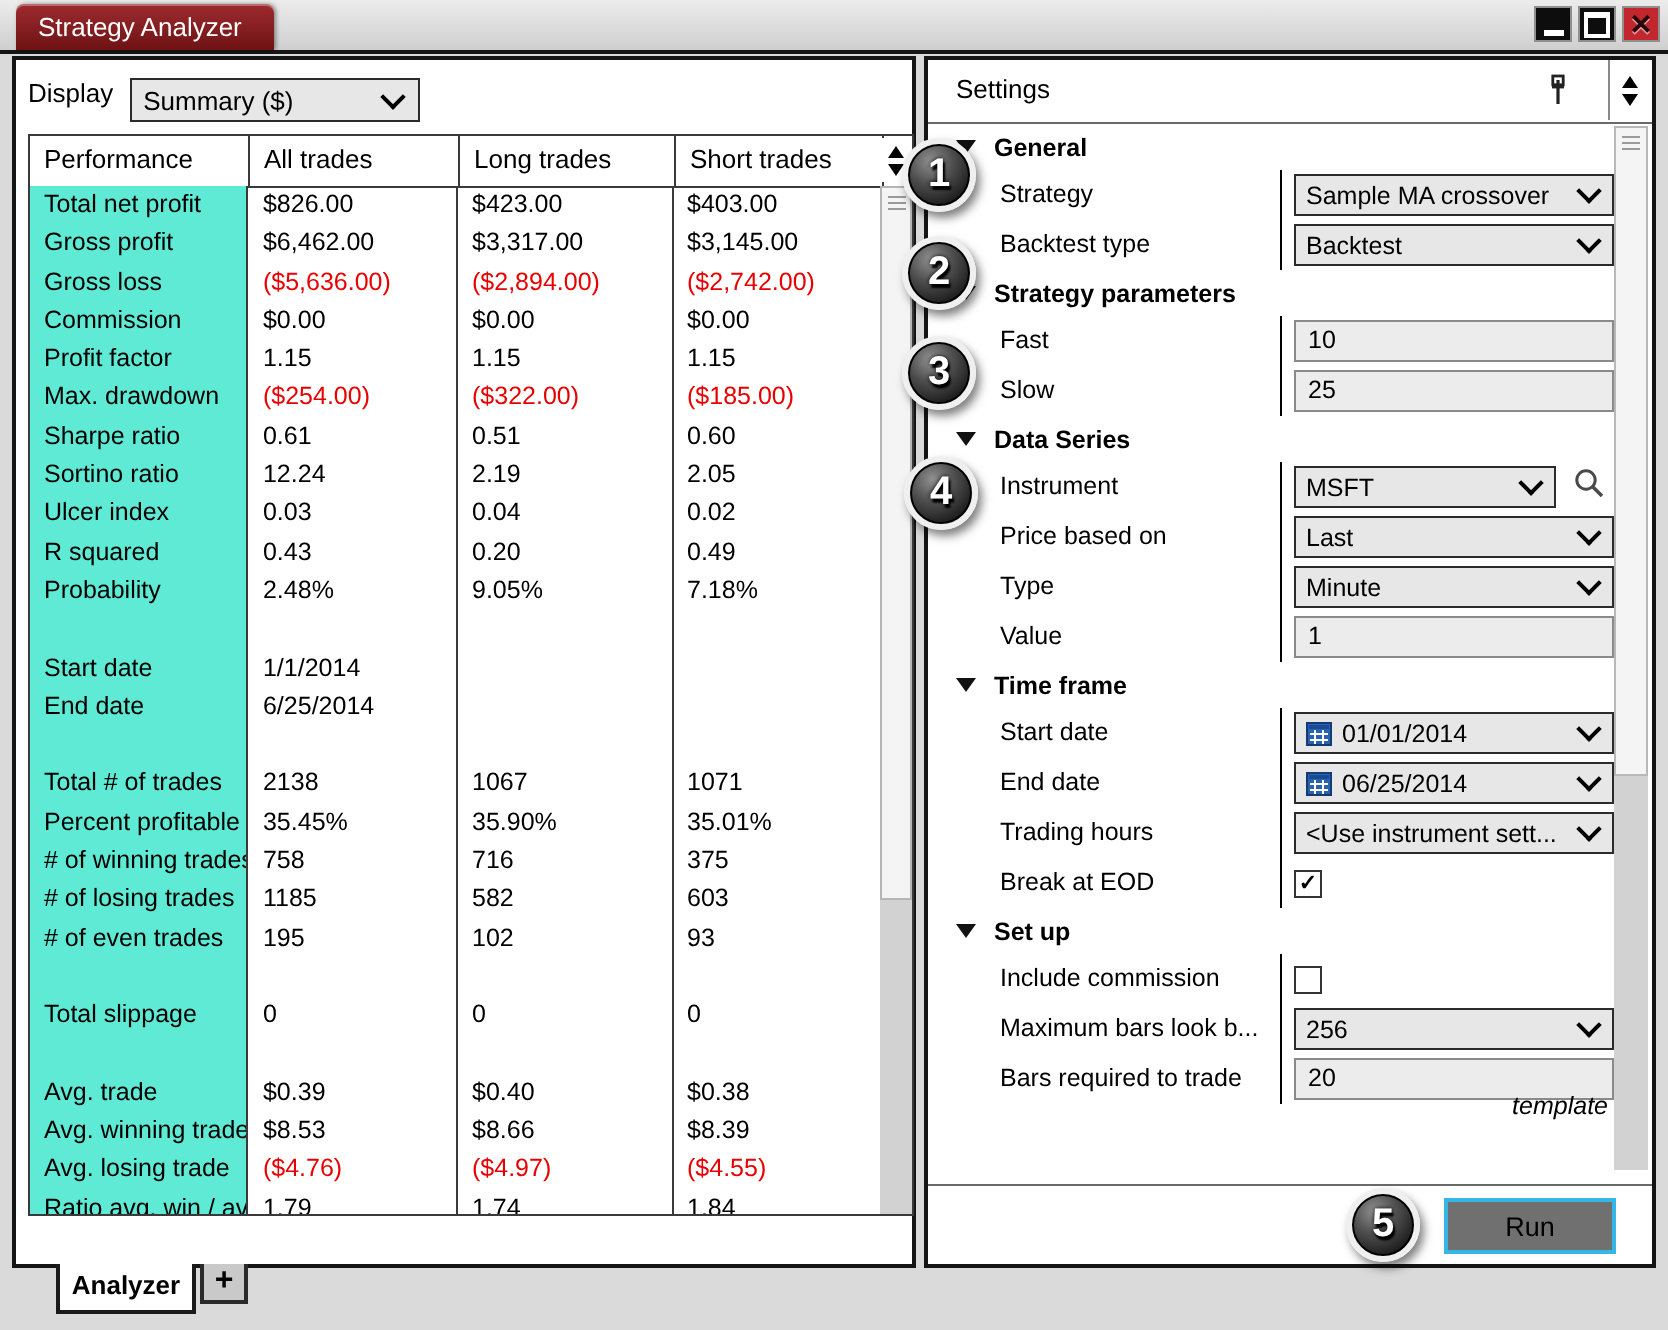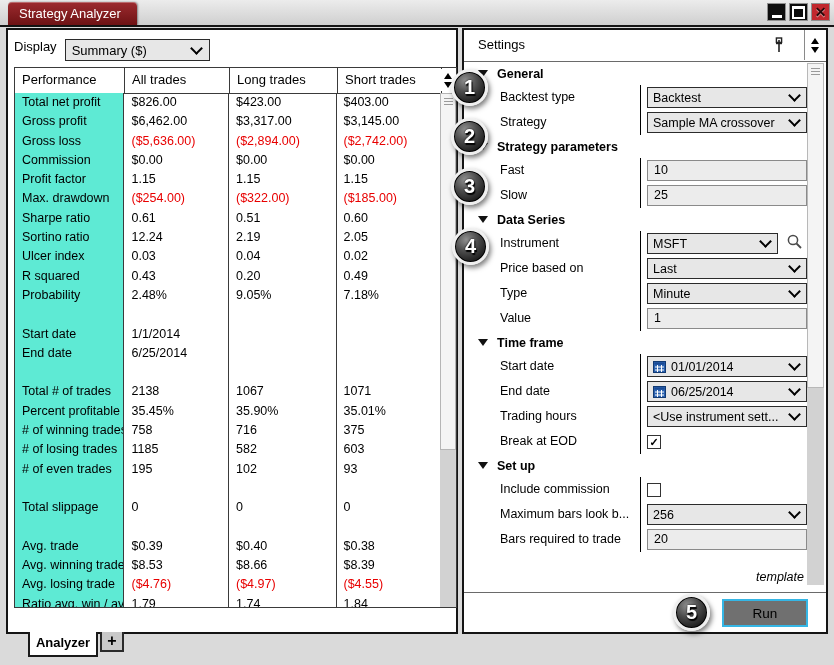--- a/index.html
+++ b/index.html
@@ -97,21 +97,21 @@
              font-size:12.5px;line-height:19px;padding:0 6px;width:100%;cursor:text;}
   .cbox{width:14px;height:14px;background:#fff;border:1px solid #333;box-sizing:border-box;
         font-size:11px;line-height:12px;text-align:center;font-weight:bold;cursor:pointer;}
   .cal{margin-right:5px;flex:none;}
   .searchwrap{margin-left:8px;cursor:pointer;display:flex;align-items:center;}
   
   .set-sb{position:absolute;right:2px;top:33px;width:17px;height:522px;}
   .set-sb .thumb{position:absolute;left:0;top:0;width:17px;height:325px;background:#f4f4f4;
                  border:1px solid #b8b8b8;box-sizing:border-box;cursor:pointer;}
   .set-sb .track{position:absolute;left:0;top:325px;width:17px;height:197px;background:#d2d2d2;}
-  .template-link{position:absolute;right:22px;top:540px;font-size:12.5px;font-style:italic;cursor:pointer;}
+  .template-link{position:absolute;right:22px;top:516px;font-size:12.5px;font-style:italic;cursor:pointer;}
   .run-sep{position:absolute;left:0;right:0;top:562px;height:1px;background:#6a6a6a;}
   .run-btn{position:absolute;left:258px;top:569px;width:86px;height:28px;background:#707070;
            border:2px solid #35b6e5;box-sizing:border-box;color:#000000;font-size:13.5px;
            display:flex;align-items:center;justify-content:center;cursor:pointer;}
 
   
   .badge{position:absolute;width:37px;height:37px;border-radius:50%;
          background:radial-gradient(circle at 36% 28%,#909090 0%,#4e4e4e 38%,#111 85%);
          border:3px solid #efefef;box-sizing:border-box;
          box-shadow:2px 3px 5px rgba(0,0,0,.5),inset 0 0 0 1px #000;
@@ -362,33 +362,33 @@
         <div class="tri down"></div>
       </div>
     </div>
 
     <div class="set-rows" id="settings-rows">
         <div class="sec-hdr">
           <span class="sec-tri"></span>
           <span class="sec-title">General</span>
         </div>
         <div class="set-row">
+          <div class="set-label">Strategy</div>
+          <div class="fieldwrap">
+            <div class="fld-select">
+              <span class="txt">Sample MA crossover</span>
+              <span class="chev"></span>
+            </div>
+          </div>
+        </div>
+        <div class="set-row">
           <div class="set-label">Backtest type</div>
           <div class="fieldwrap">
             <div class="fld-select">
               <span class="txt">Backtest</span>
-              <span class="chev"></span>
-            </div>
-          </div>
-        </div>
-        <div class="set-row">
-          <div class="set-label">Strategy</div>
-          <div class="fieldwrap">
-            <div class="fld-select">
-              <span class="txt">Sample MA crossover</span>
               <span class="chev"></span>
             </div>
           </div>
         </div>
         <div class="sec-hdr">
           <span class="sec-tri"></span>
           <span class="sec-title">Strategy parameters</span>
         </div>
         <div class="set-row">
           <div class="set-label">Fast</div>

